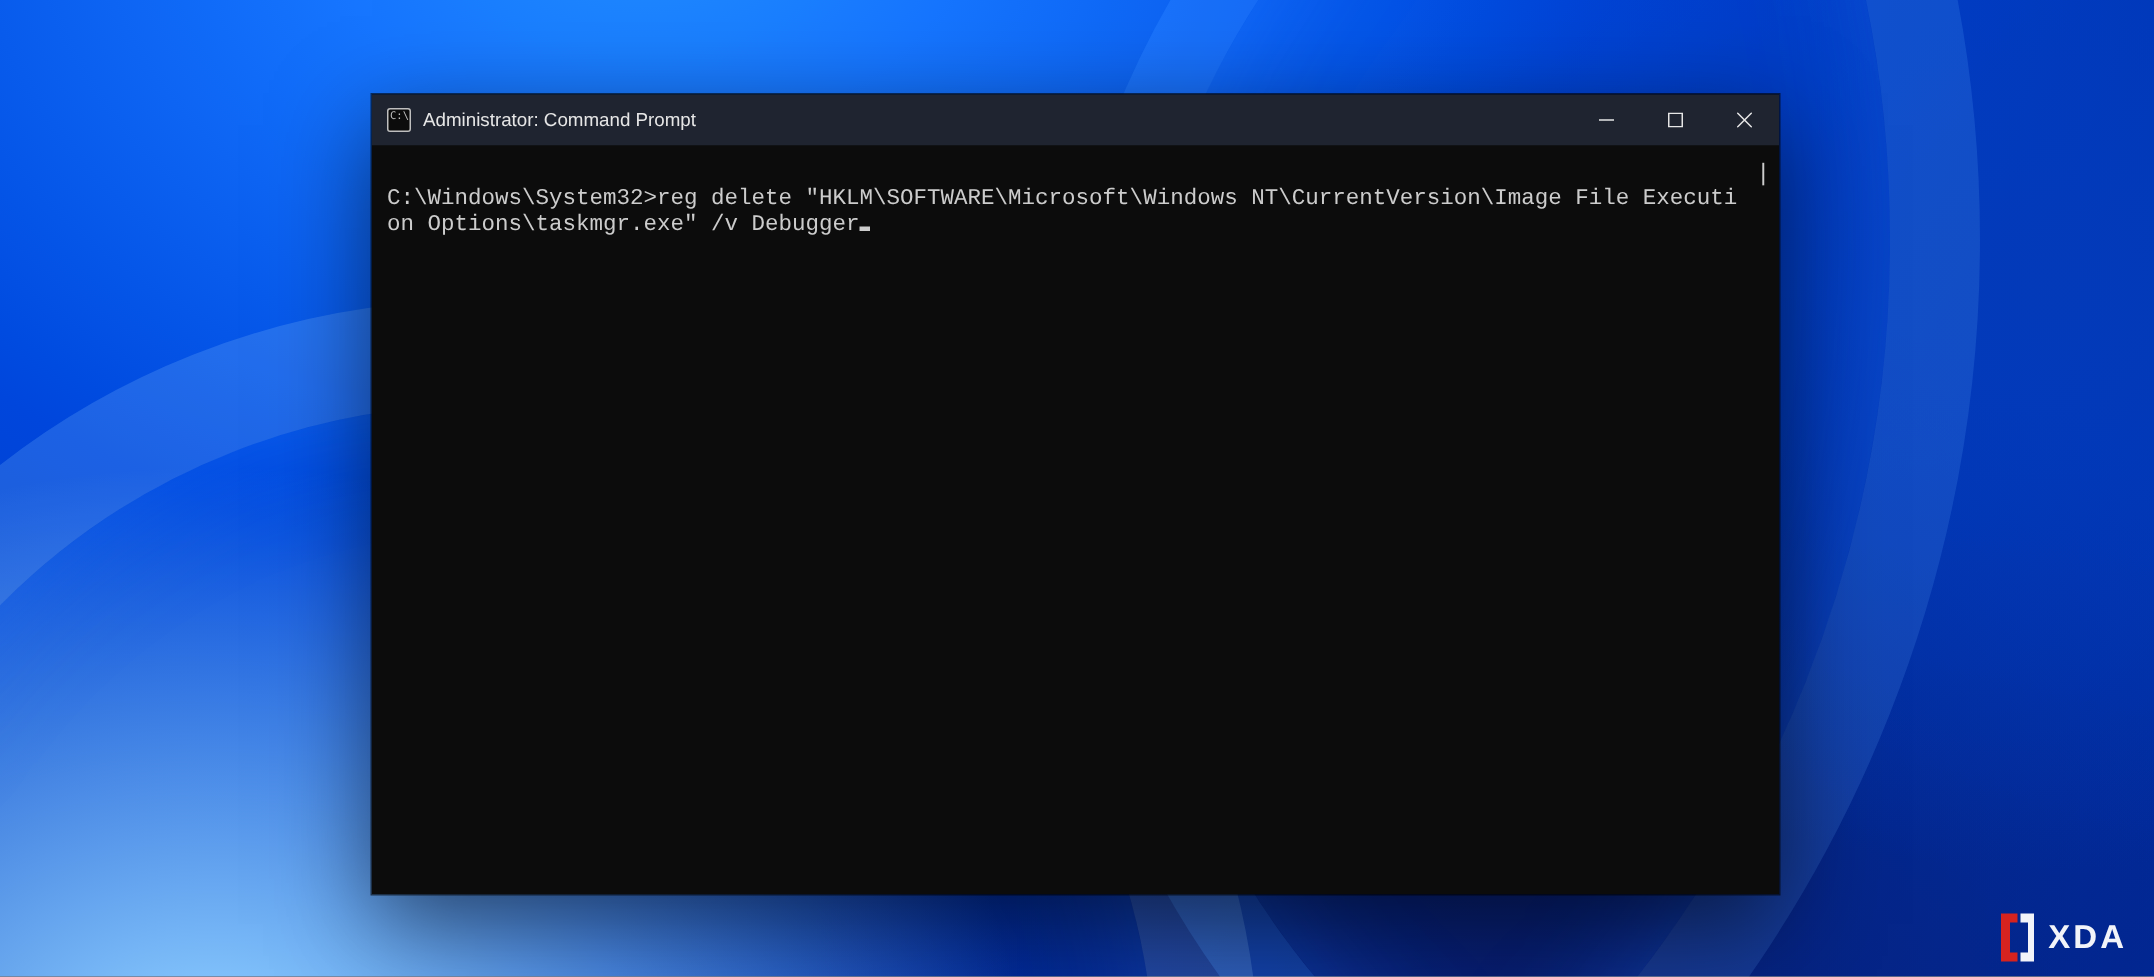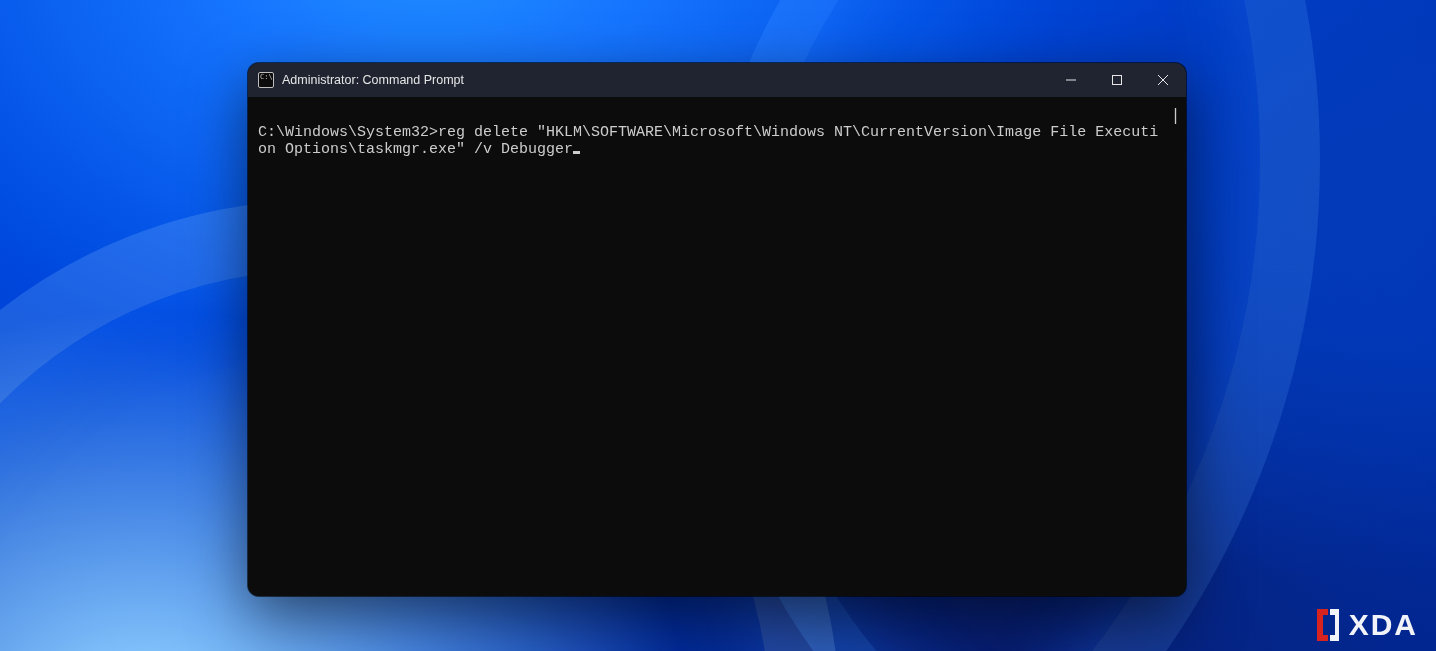--- a/index.html
+++ b/index.html
@@ -30,21 +30,21 @@
     box-shadow: 0 0 80px rgba(60,140,255,0.25) inset;
   }
 
   
   .window {
     position: absolute;
     left: 248px;
     top: 63px;
     width: 938px;
     height: 533px;
-    border-radius: 11px;
+    border-radius: 0;
     background: #0c0c0c;
     box-shadow: 0 20px 60px rgba(0,0,0,0.55), 0 0 0 1px rgba(0,0,0,0.6);
     overflow: hidden;
     display: flex;
     flex-direction: column;
   }
 
   .titlebar {
     height: 34px;
     background: #1f2430;
@@ -134,21 +134,21 @@
     right: 18px;
     bottom: 8px;
     display: flex;
     align-items: center;
     gap: 6px;
     opacity: 0.95;
   }
   .xda-text {
     font-family: "Segoe UI", Arial, sans-serif;
     font-weight: 700;
-    font-size: 30px;
+    font-size: 22px;
     letter-spacing: 2px;
     color: #ffffff;
   }
   .xda-mark svg { display:block; }
 </style>
 </head>
 <body>
 
 <div class="wallpaper">
   <div class="swirl" style="width:1600px;height:1600px;left:-400px;top:-700px;border-width:60px;"></div>

